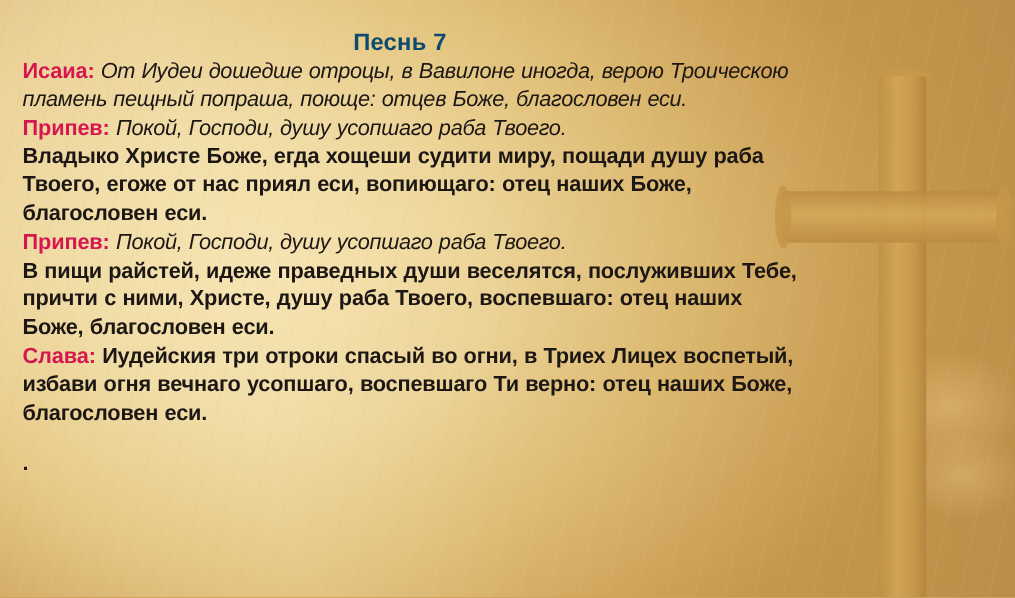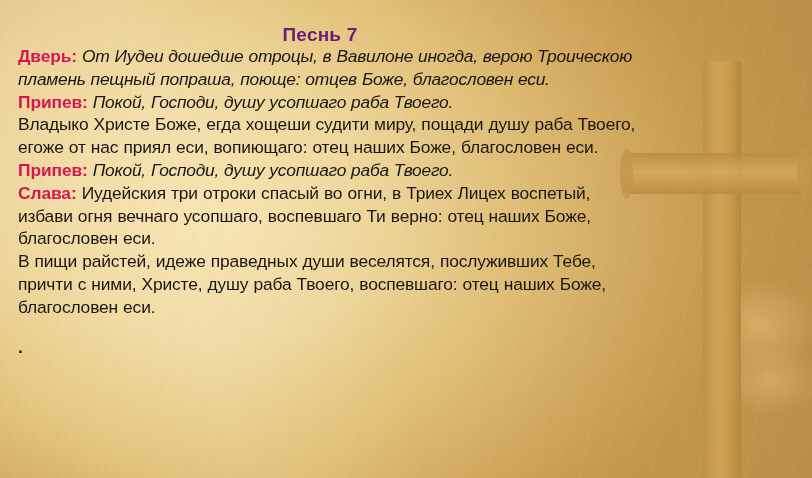--- a/index.html
+++ b/index.html
@@ -139,21 +139,21 @@
     left: 0; top: 0;
     width: 812px;
     height: 478px;
   }
   .title {
     position: absolute;
     left: 0;
     top: 24px;
     width: 640px;
     text-align: center;
-    color: #701a75;
+    color: #0c4a6e;
     font-weight: bold;
     font-size: 19px;
     letter-spacing: 0.2px;
     font-family: "Liberation Sans", sans-serif;
   }
   .body-block {
     position: absolute;
     left: 18px;
     top: 45px;
     width: 628px;
@@ -172,21 +172,21 @@
     font-weight: bold;
     letter-spacing: -0.25px;
   }
   .lbl {
     color: #d6174f;
     font-style: normal;
     font-weight: bold;
     letter-spacing: -0.1px;
   }
   .para.italic .txt { font-weight: normal; }
-  .para.plain .txt { font-weight: normal; }
+  .para.plain .txt { font-weight: bold; }
   .para.plain { font-weight: bold; }
   .para.italic { font-weight: bold; }
   .trail-dot {
     color: #1c1714;
     font-size: 17.4px;
     line-height: 22px;
     font-weight: bold;
   }
 </style>
 </head>
@@ -209,30 +209,30 @@
     <div class="arm-cap-l"></div>
     <div class="arm-cap-r"></div>
   </div>
 
   <div class="content">
 
     <div class="title">Песнь 7</div>
 
     <div class="body-block">
 
-      <p class="para italic"><span class="lbl">Дверь:</span> <span class="txt">От Иудеи дошедше отроцы, в Вавилоне иногда, верою Троическою пламень пещный попраша, поюще: отцев Боже, благословен еси.</span></p>
+      <p class="para italic"><span class="lbl">Исаиа:</span> <span class="txt">От Иудеи дошедше отроцы, в Вавилоне иногда, верою Троическою пламень пещный попраша, поюще: отцев Боже, благословен еси.</span></p>
 
       <p class="para italic"><span class="lbl">Припев:</span> <span class="txt">Покой, Господи, душу усопшаго раба Твоего.</span></p>
 
       <p class="para plain"><span class="txt">Владыко Христе Боже, егда хощеши  судити миру, пощади  душу раба Твоего, егоже от нас приял еси, вопиющаго:  отец наших Боже, благословен еси.</span></p>
 
       <p class="para italic"><span class="lbl">Припев:</span> <span class="txt">Покой, Господи, душу усопшаго раба Твоего.</span></p>
 
+      <p class="para plain"><span class="txt">В пищи  райстей, идеже праведных души  веселятся, послуживших Тебе, причти  с ними, Христе, душу раба Твоего, воспевшаго: отец наших  Боже, благословен еси.</span></p>
+
       <p class="para plain"><span class="lbl">Слава:</span> <span class="txt">Иудейския три отроки спасый во огни, в Триех Лицех воспетый, избави огня вечнаго усопшаго, воспевшаго Ти верно: отец наших  Боже, благословен еси.</span></p>
-
-      <p class="para plain"><span class="txt">В пищи  райстей, идеже праведных души  веселятся, послуживших Тебе, причти  с ними, Христе, душу раба Твоего, воспевшаго: отец наших  Боже, благословен еси.</span></p>
 
 
       <p class="trail-dot">.</p>
 
     </div>
   </div>
 </div>
 
 </body></html>

